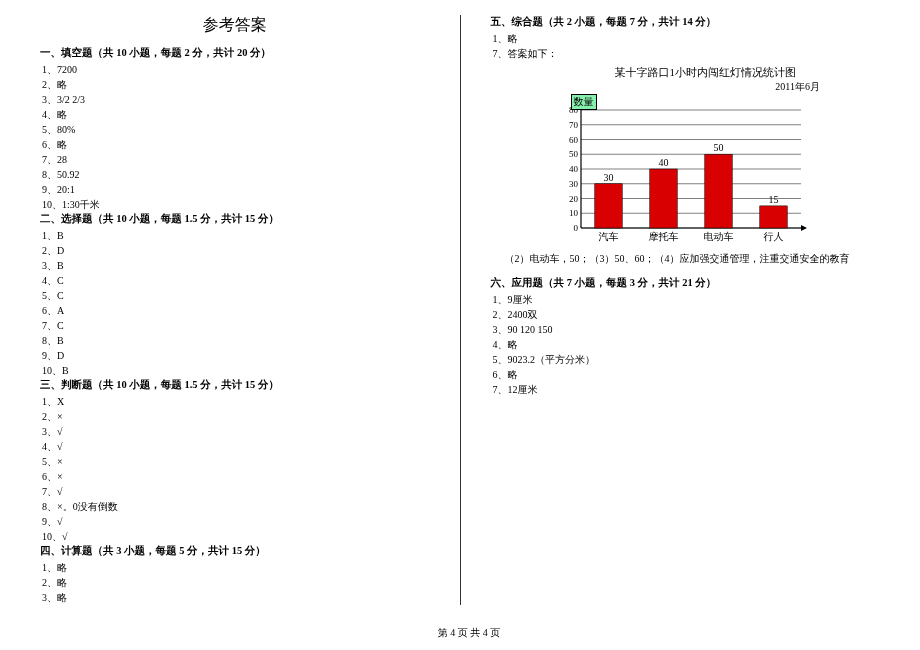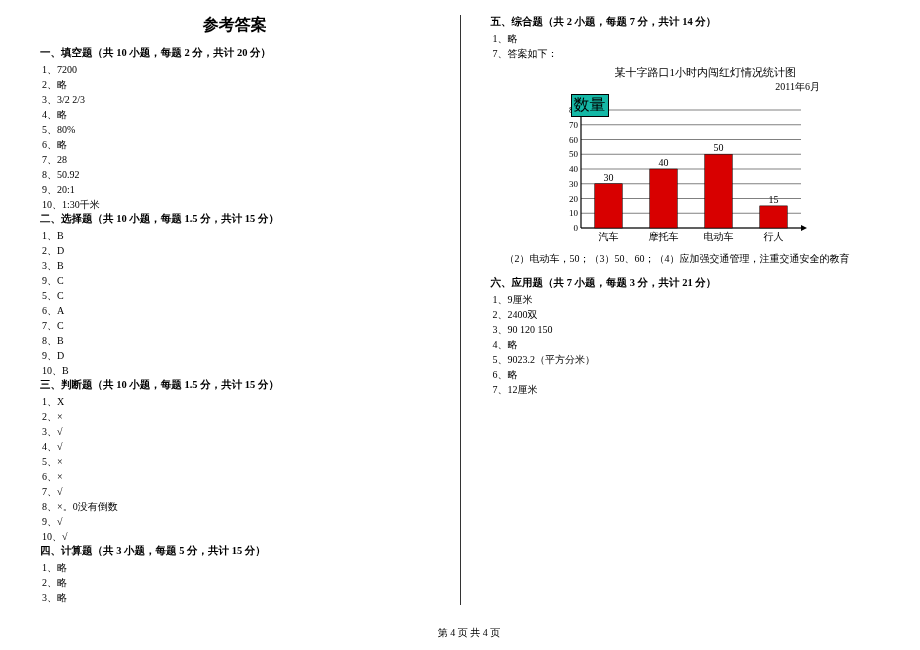--- a/index.html
+++ b/index.html
@@ -24,21 +24,21 @@
     .col-left {
       border-right: 1px solid #333;
       padding-right: 30px;
     }
     .col-right {
       padding-left: 30px;
     }
     .title {
       text-align: center;
       font-size: 16px;
-      font-weight: bold;
+      font-weight: normal;
       margin-bottom: 10px;
     }
     .section-header {
       font-weight: bold;
       font-size: 10.5px;
       margin-top: 0;
       margin-bottom: 2px;
     }
     .answer-line {
       font-size: 10px;
@@ -59,24 +59,24 @@
     .chart-container {
       width: 260px;
       height: 150px;
       margin: 4px 0 4px 60px;
       position: relative;
     }
     .axis-label {
       position: absolute;
       left: 20px;
       top: -4px;
-      font-size: 16px;
+      font-size: 10px;
       border: 1px solid #000;
       padding: 0 2px;
-      background: #14b8a6;
+      background: #86efac;
     }
     .chart-svg {
       width: 260px;
       height: 150px;
     }
     .chart-caption {
       font-size: 10px;
       margin-left: 14px;
       margin-top: 4px;
     }
@@ -106,21 +106,21 @@
     <div class="answer-line">6、略</div>
     <div class="answer-line">7、28</div>
     <div class="answer-line">8、50.92</div>
     <div class="answer-line">9、20:1</div>
     <div class="answer-line">10、1:30千米</div>
 
     <div class="section-header">二、选择题（共 10 小题，每题 1.5 分，共计 15 分）</div>
     <div class="answer-line">1、B</div>
     <div class="answer-line">2、D</div>
     <div class="answer-line">3、B</div>
-    <div class="answer-line">9、C</div>
+    <div class="answer-line">4、C</div>
     <div class="answer-line">5、C</div>
     <div class="answer-line">6、A</div>
     <div class="answer-line">7、C</div>
     <div class="answer-line">8、B</div>
     <div class="answer-line">9、D</div>
     <div class="answer-line">10、B</div>
 
     <div class="section-header">三、判断题（共 10 小题，每题 1.5 分，共计 15 分）</div>
     <div class="answer-line">1、X</div>
     <div class="answer-line">2、×</div>

